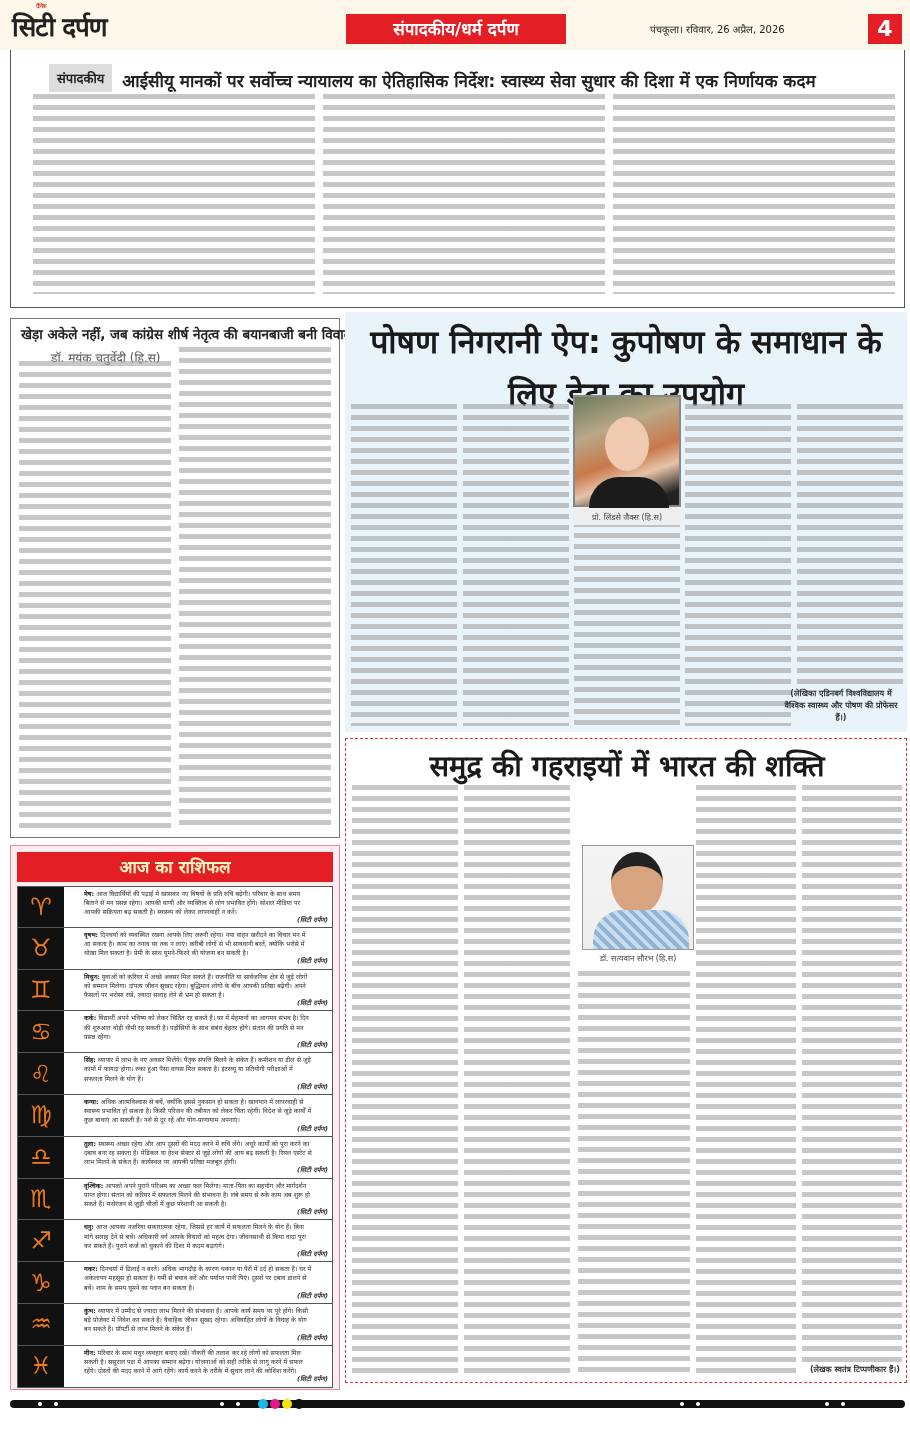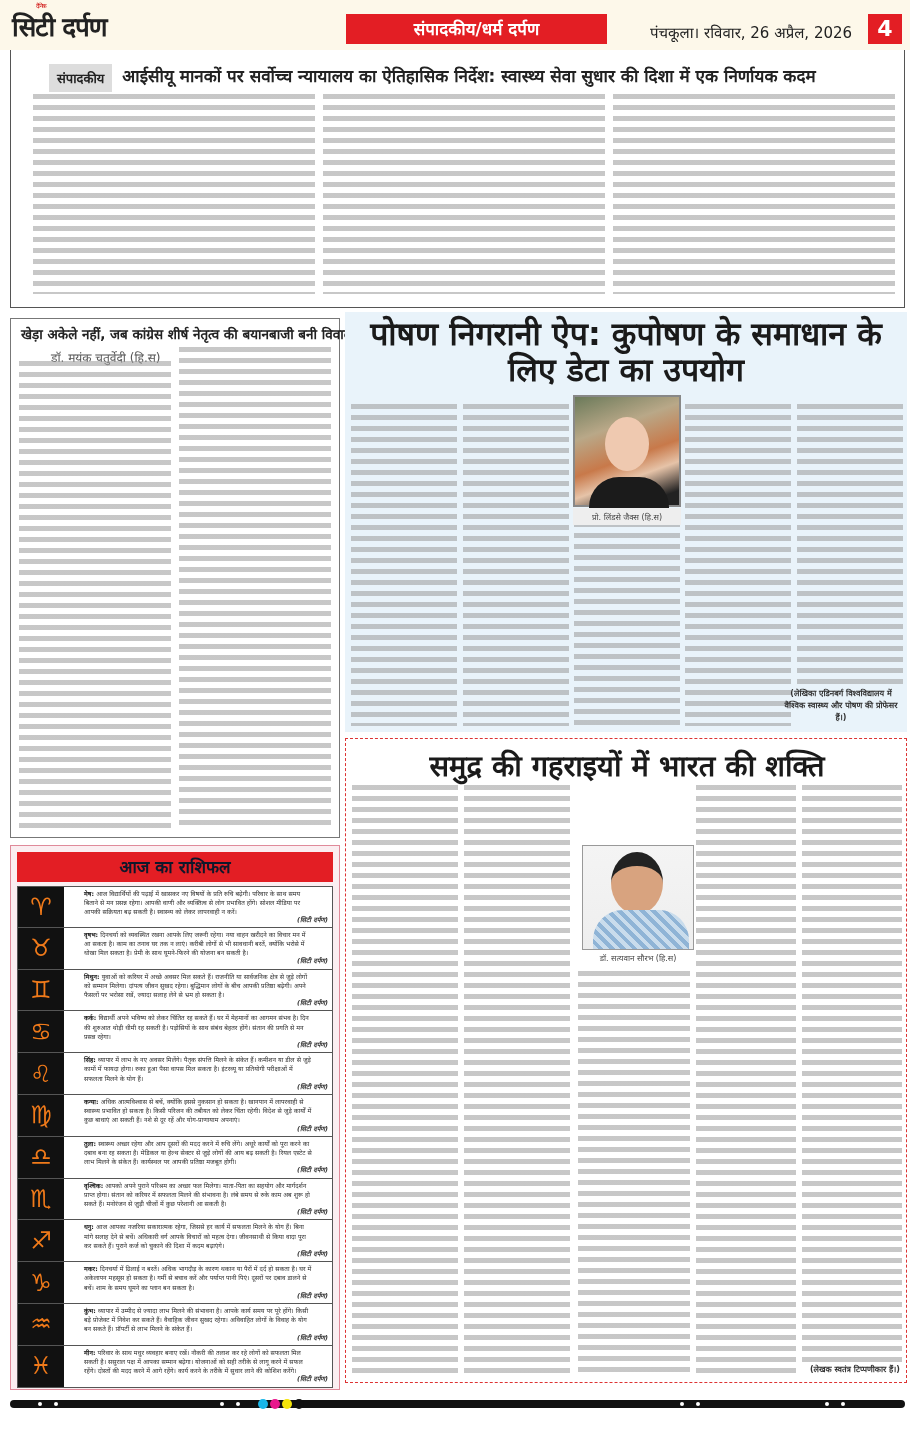--- a/index.html
+++ b/index.html
@@ -1,46 +1,46 @@
 <!DOCTYPE html>
 <html><head>
 <meta charset="utf-8">
 <style>
 *{box-sizing:border-box;margin:0;padding:0}
 body{width:910px;height:1431px;background:#fff;font-family:"DejaVu Sans",sans-serif;color:#222;position:relative;overflow:hidden}
 .masthead{position:absolute;left:0;top:0;width:910px;height:50px;background:#fdf8ea}
 .logo{position:absolute;left:12px;top:8px;font-family:"DejaVu Serif",serif;font-weight:bold;font-size:26px;color:#222;letter-spacing:-1px}
 .logo small{position:absolute;left:24px;top:-6px;font-size:6px;font-weight:normal;color:#c00}
-.section-banner{position:absolute;left:346px;top:14px;width:261px;height:30px;background:#e31e24;color:#fff;font-weight:bold;font-size:17px;text-align:center;line-height:30px}
-.dateline{position:absolute;left:650px;top:22px;font-size:15px;color:#222}
+.section-banner{position:absolute;left:346px;top:14px;width:220px;height:30px;background:#e31e24;color:#fff;font-weight:bold;font-size:17px;text-align:center;line-height:30px}
+.dateline{position:absolute;left:650px;top:22px;font-size:10px;color:#222}
 .page-num{position:absolute;left:868px;top:14px;width:34px;height:30px;background:#e31e24;color:#fff;font-weight:bold;font-size:22px;text-align:center;line-height:30px}
 .editorial{position:absolute;left:10px;top:50px;width:895px;height:258px;border:1.5px solid #555;border-top:none;background:#fff}
-.ed-head{position:absolute;left:38px;top:14px;display:flex;align-items:flex-start}
+.ed-head{position:absolute;left:38px;top:14px;display:flex;align-items:flex-end}
 .ed-label{background:#ddd;font-weight:bold;font-size:13px;padding:5px 8px;color:#222}
 .ed-title{font-weight:bold;font-size:17px;margin-left:10px;color:#222;white-space:nowrap}
 .textblock{position:absolute;font-size:7px;line-height:11px;color:#666;text-align:justify;overflow:hidden}
 .textblock .fill{display:block;height:100%;background:repeating-linear-gradient(to bottom,#9a9a9a 0,#9a9a9a 5px,transparent 5px,transparent 11px);opacity:.55}
 .left-article{position:absolute;left:10px;top:318px;width:330px;height:520px;border:1.5px solid #777;background:#fff}
 .la-title{position:absolute;left:10px;top:6px;width:315px;font-weight:bold;font-size:13.5px;color:#222;white-space:nowrap}
 .la-author{position:absolute;left:40px;top:30px;font-size:12px;color:#555}
 .poshan{position:absolute;left:345px;top:312px;width:562px;height:420px;background:#e9f3fa}
-.poshan-title{position:absolute;left:0;top:4px;width:562px;text-align:center;font-weight:bold;font-size:32px;line-height:36px;color:#1a1a1a}
+.poshan-title{position:absolute;left:0;top:4px;width:562px;text-align:center;font-weight:bold;font-size:32px;line-height:52px;color:#1a1a1a}
 .photo1{position:absolute;left:573px;top:395px;width:108px;height:112px;background:linear-gradient(160deg,#6b7a5a 0%,#b9a888 30%,#c8794a 55%,#e6c3a8 70%,#222 90%);border:2px solid #888}
 .photo1 .face{position:absolute;left:30px;top:20px;width:44px;height:54px;border-radius:50%;background:#efc9b0}
 .photo1 .body{position:absolute;left:14px;top:80px;width:80px;height:32px;background:#1b1b1b;border-radius:30px 30px 0 0}
 .cap1{position:absolute;left:573px;top:508px;width:108px;text-align:center;font-size:8px;color:#444;background:#eee;padding:3px 0}
 .byline-note{position:absolute;left:780px;top:688px;width:122px;font-size:8px;text-align:center;font-weight:bold;color:#333;line-height:12px}
 .samudra{position:absolute;left:345px;top:738px;width:562px;height:645px;border:1.5px dashed #d33}
 .samudra-title{position:absolute;left:0;top:6px;width:562px;text-align:center;font-weight:bold;font-size:29px;color:#1a1a1a}
 .photo2{position:absolute;left:582px;top:845px;width:112px;height:105px;background:linear-gradient(180deg,#f4f4f4 0%,#eee 100%);border:1px solid #999;overflow:hidden}
 .photo2 .head{position:absolute;left:28px;top:6px;width:52px;height:62px;border-radius:50%;background:#d8a37f;border-top:14px solid #222}
 .photo2 .shirt{position:absolute;left:10px;top:64px;width:96px;height:45px;background:repeating-linear-gradient(45deg,#8fb4d6 0,#8fb4d6 4px,#c9dcec 4px,#c9dcec 8px);border-radius:30px 30px 0 0}
 .cap2{position:absolute;left:575px;top:952px;width:126px;text-align:center;font-size:8px;color:#444}
 .rashi{position:absolute;left:10px;top:845px;width:330px;height:545px;border:1.5px solid #e08a9a;background:#fbeef1}
-.rashi-title{position:absolute;left:6px;top:6px;width:316px;height:30px;background:#e31e24;color:#0f172a;text-align:center;font-weight:bold;font-size:17px;line-height:30px}
+.rashi-title{position:absolute;left:6px;top:6px;width:316px;height:30px;background:#e31e24;color:#fef9c3;text-align:center;font-weight:bold;font-size:17px;line-height:30px}
 .rashi-list{position:absolute;left:6px;top:40px;width:316px}
 .rashi-row{display:flex;height:41.8px;border:1px solid #555;border-top:none;background:#fff}
 .rashi-row:first-child{border-top:1px solid #555}
 .rashi-icon{width:46px;background:#111;display:flex;align-items:center;justify-content:center;font-size:24px;color:#f07a1a}
 .rashi-text{flex:1;padding:2px 20px;font-size:6.3px;line-height:9.2px;color:#333;overflow:hidden;position:relative}
 .rashi-text b{color:#222}
 .rashi-src{position:absolute;right:4px;bottom:2px;font-style:italic;font-weight:bold;font-size:6.5px;color:#333}
 .footer-bar{position:absolute;left:10px;top:1400px;width:895px;height:8px;background:#111;border-radius:4px}
 .footer-bar .dot{position:absolute;top:2px;width:4px;height:4px;border-radius:50%;background:#fff}
 .cmyk{position:absolute;top:1399px;width:10px;height:10px;border-radius:50%}

